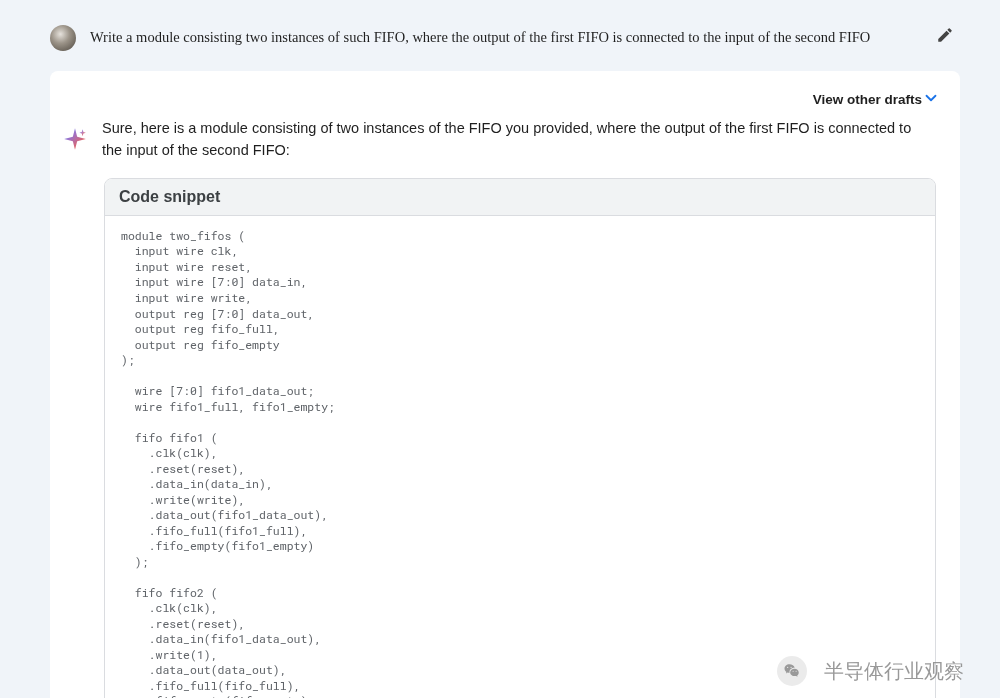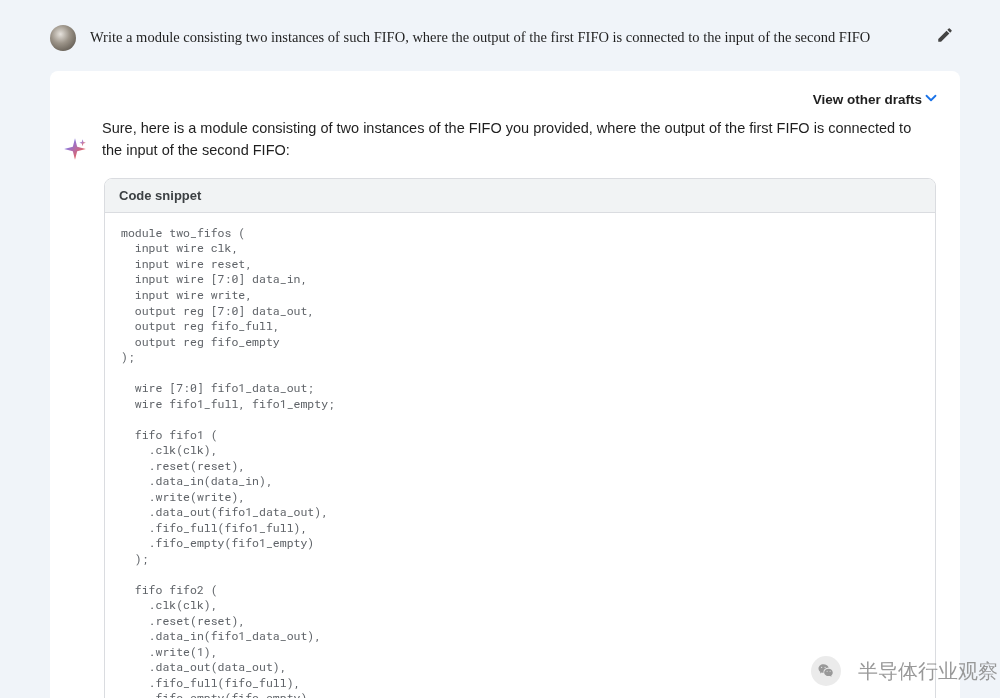--- a/index.html
+++ b/index.html
@@ -67,21 +67,21 @@
     }
     .chevron-icon {
       color: #1a73e8;
     }
     .chevron-icon svg {
       display: block;
     }
     .response-body {
       display: flex;
       gap: 14px;
-      align-items: flex-end;
+      align-items: center;
     }
     .sparkle-icon {
       width: 26px;
       height: 26px;
       flex-shrink: 0;
       margin-top: 0px;
       position: relative;
       margin-left: -12px;
     }
     .sparkle-icon svg {
@@ -98,37 +98,37 @@
       margin-top: 16px;
       margin-left: 30px;
       border: 1px solid #dadce0;
       border-radius: 8px;
       overflow: hidden;
       background: #fff;
     }
     .code-header {
       background: #f1f3f4;
       padding: 9px 14px;
-      font-size: 13px;
+      font-size: 16px;
       font-weight: 600;
       color: #3c4043;
       border-bottom: 1px solid #dadce0;
     }
     .code-content {
       padding: 12px 16px 10px 16px;
       font-family: 'Roboto Mono', Menlo, Consolas, monospace;
       font-size: 11.5px;
       line-height: 1.35;
       color: #5f6368;
       white-space: pre;
       overflow-x: auto;
     }
     .watermark {
       position: fixed;
-      right: 2px;
+      right: 36px;
       bottom: 12px;
       display: flex;
       align-items: center;
       gap: 17px;
       opacity: 0.85;
       font-size: 20px;
       color: #888;
       font-family: "Microsoft YaHei", sans-serif;
       pointer-events: none;
     }

